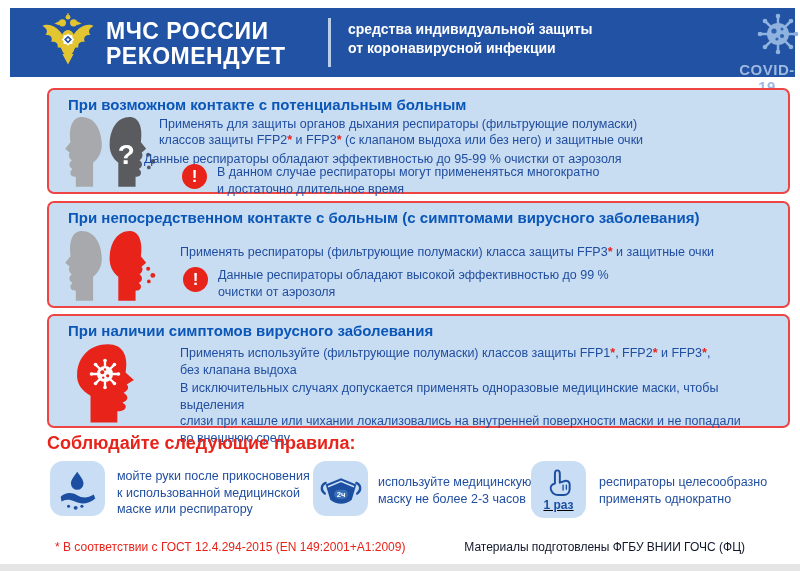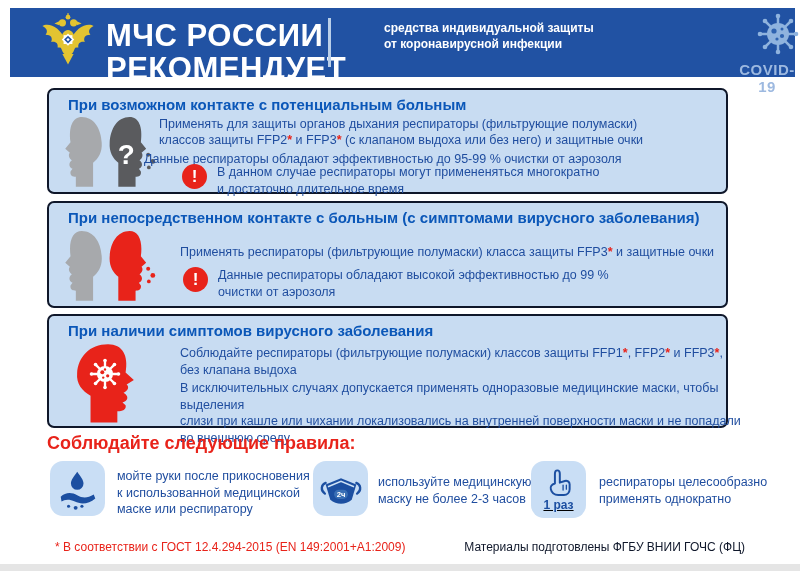--- a/index.html
+++ b/index.html
@@ -1,29 +1,29 @@
 <!DOCTYPE html>
 <html><head>
 <meta charset="utf-8">
 <style>
   html,body{margin:0;padding:0;background:#fff;}
   .page{position:relative;width:800px;height:571px;background:#fff;overflow:hidden;
         font-family:"Liberation Sans",sans-serif;}
   
   .header{position:absolute;left:10px;top:8px;width:785px;height:69px;background:#2152a3;}
   .emblem{position:absolute;left:30px;top:4px;}
-  .org{position:absolute;left:96px;top:11px;color:#fff;font-weight:bold;font-size:31px;
+  .org{position:absolute;left:96px;top:11px;color:#fff;font-weight:bold;font-size:23px;
        line-height:1.07;letter-spacing:.5px;}
   .hdr-divider{position:absolute;left:318px;top:10px;width:3px;height:49px;background:#b9cfe9;}
-  .subtitle{position:absolute;left:338px;top:12px;color:#fff;font-weight:bold;font-size:12px;line-height:1.35;margin-left:36px;}
+  .subtitle{position:absolute;left:338px;top:12px;color:#fff;font-weight:bold;font-size:14px;line-height:1.35;}
   .virus{position:absolute;left:744px;top:2px;}
   .covid-label{position:absolute;left:725px;top:53px;width:64px;text-align:center;color:#9db9e0;
        font-weight:bold;font-size:15px;letter-spacing:.5px;}
   
-  .card{position:absolute;left:47px;width:681px;background:#c8dcf2;border:2px solid #0f172a;
+  .card{position:absolute;left:47px;width:743px;background:#c8dcf2;border:2px solid #ef4444;
         border-radius:7px;box-sizing:border-box;}
   .s1{top:88px;height:106px;}
   .s2{top:201px;height:107px;}
   .s3{top:314px;height:114px;}
   .sec-title{position:absolute;left:19px;top:6px;font-weight:bold;font-size:15px;color:#0b57b8;}
   .btxt{font-size:12.5px;color:#1f4d9f;line-height:1.32;white-space:pre-line;}
   .star{color:#e8231a;font-weight:bold;}
   .abs{position:absolute;}
   .warn{position:absolute;display:flex;gap:10px;align-items:flex-start;}
   .warn-badge{flex:0 0 auto;width:25px;height:25px;border-radius:50%;background:#e8231a;color:#fff;
@@ -196,21 +196,21 @@
         <circle cx="9.5" cy="30.5" r="2"></circle>
           <circle cx="30.5" cy="9.5" r="2"></circle>
       </g>
       <g fill="#e8231a">
         <circle cx="17" cy="18" r="2.2"></circle>
           <circle cx="23" cy="22" r="1.8"></circle>
         <circle cx="20" cy="15" r="1.3"></circle>
           <circle cx="18" cy="24" r="1.3"></circle>
       </g>
     </svg>
-    <div class="btxt abs s3-t1"><span>Соблюдайте респираторы (фильтрующие полумаски) классов защиты FFP1</span><span class="star">*</span><span>, FFP2</span><span class="star">*</span><span> и  FFP3</span><span class="star">*</span><span>,
+    <div class="btxt abs s3-t1"><span>Применять используйте (фильтрующие полумаски) классов защиты FFP1</span><span class="star">*</span><span>, FFP2</span><span class="star">*</span><span> и  FFP3</span><span class="star">*</span><span>,
 без клапана выдоха</span></div>
     <div class="btxt abs s3-t2">В исключительных случаях допускается применять одноразовые медицинские маски, чтобы выделения
 слизи при кашле или чихании локализовались на внутренней поверхности маски и не попадали
 во внешнюю среду</div>
   </div>
 
   <div class="rules-heading">Соблюдайте следующие правила:</div>
 
   <div class="rule-icon ri-1">
     <svg width="44" height="44" viewBox="0 0 56 56">

